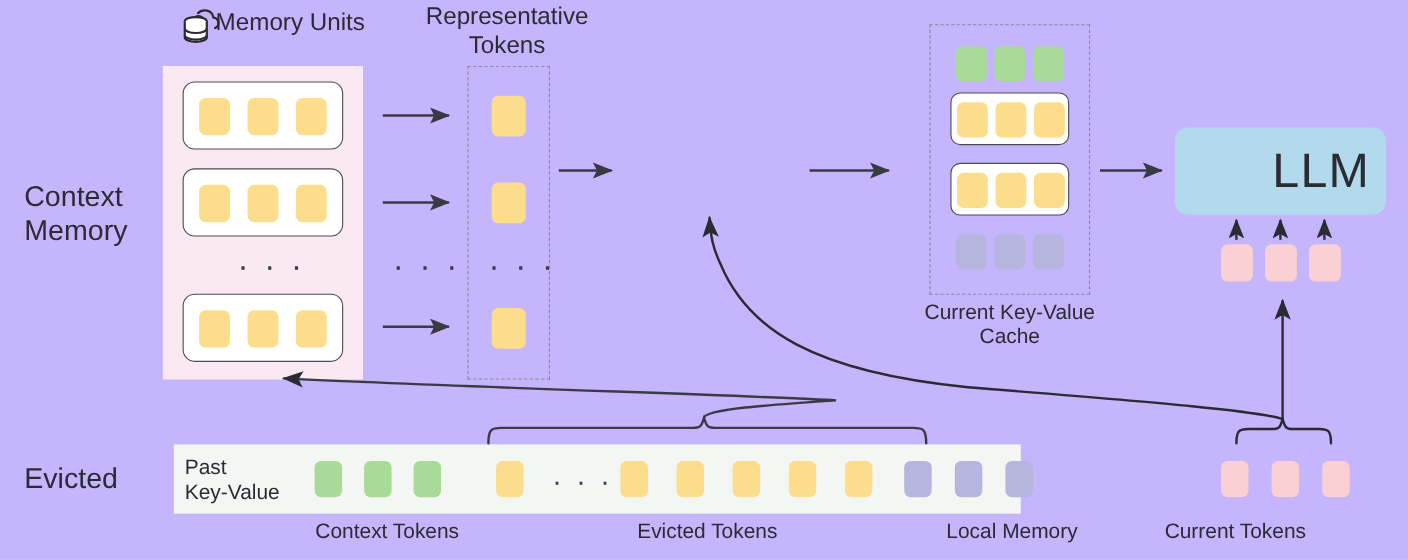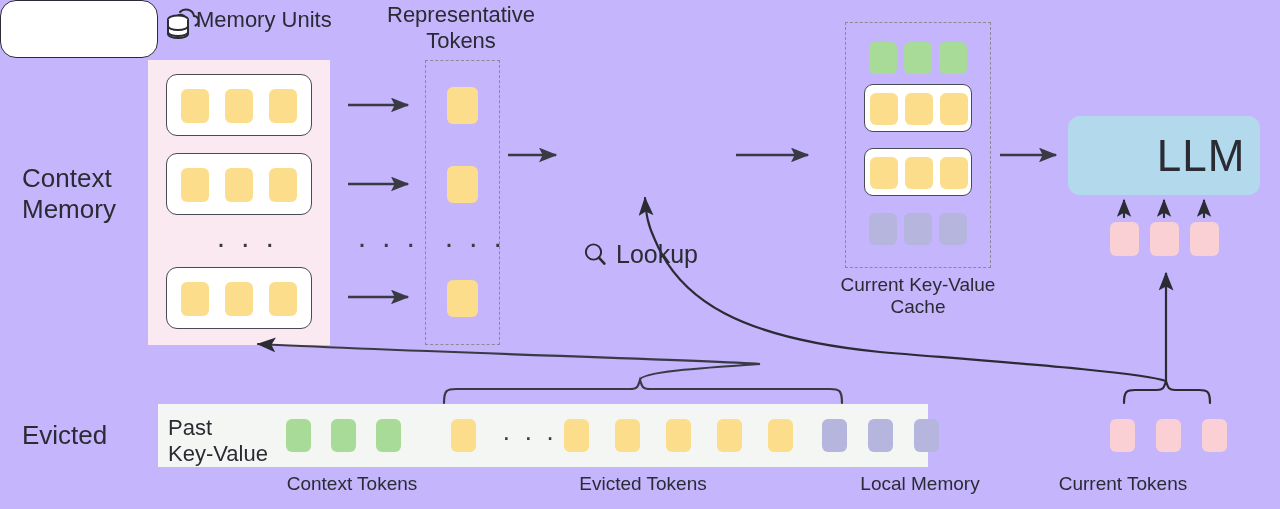--- a/index.html
+++ b/index.html
@@ -20,21 +20,21 @@
   
   .label{
     position:absolute;
     color:#2b2b33;
     line-height:1.18;
     white-space:pre;
   }
   .lbl-side{font-size:26px;}
   .lbl-head{font-size:22px;text-align:center;}
   .lbl-cap{font-size:19px;text-align:center;}
-  .lbl-pkv{font-size:22px;line-height:1.2;}
+  .lbl-pkv{font-size:19px;line-height:1.2;}
   .lbl-llm{font-size:44px;letter-spacing:1px;}
   .lbl-lookup{font-size:25px;}
 
   
   #pink-region{
     left:148px;top:60px;width:182px;height:285px;
     background:#fae9f1;
   }
   #inputs-band{
     left:158px;top:404px;width:770px;height:63px;
@@ -147,29 +147,20 @@
   </div>
 
   <div class="ell" style="left:357px;top:228px;">· · ·</div>
 
   <div class="dashed-box" style="left:425px;top:60px;width:75px;height:285px;"></div>
   <div class="tok tok-y" style="left:447px;top:87px;width:31px;height:37px;"></div>
   <div class="tok tok-y" style="left:447px;top:166px;width:31px;height:37px;"></div>
   <div class="ell" style="left:444px;top:228px;">· · ·</div>
   <div class="tok tok-y" style="left:447px;top:280px;width:31px;height:37px;"></div>
 
-  <div id="lookup-box">
-    <div class="inner">
-      <svg width="27" height="27" viewBox="0 0 27 27">
-        <circle cx="11.5" cy="11" r="7.6" fill="none" stroke="#2b2b33" stroke-width="1.9"></circle>
-        <line x1="16.9" y1="16.6" x2="22.4" y2="22.6" stroke="#2b2b33" stroke-width="2.6" stroke-linecap="round"></line>
-      </svg>
-      <span class="lbl-lookup">Lookup</span>
-    </div>
-  </div>
 
   <div class="dashed-box" style="left:845px;top:22px;width:146px;height:246px;"></div>
 
   <div class="tok tok-g" style="left:869px;top:42px;width:28px;height:32px;"></div>
   <div class="tok tok-g" style="left:904px;top:42px;width:28px;height:32px;"></div>
   <div class="tok tok-g" style="left:939px;top:42px;width:28px;height:32px;"></div>
 
   <div class="unit-box" style="left:864px;top:84px;width:108px;height:48px;border-radius:9px;">
     <div class="tok tok-y" style="left:5px;top:8px;width:28px;height:32px;"></div>
     <div class="tok tok-y" style="left:40px;top:8px;width:28px;height:32px;"></div>

